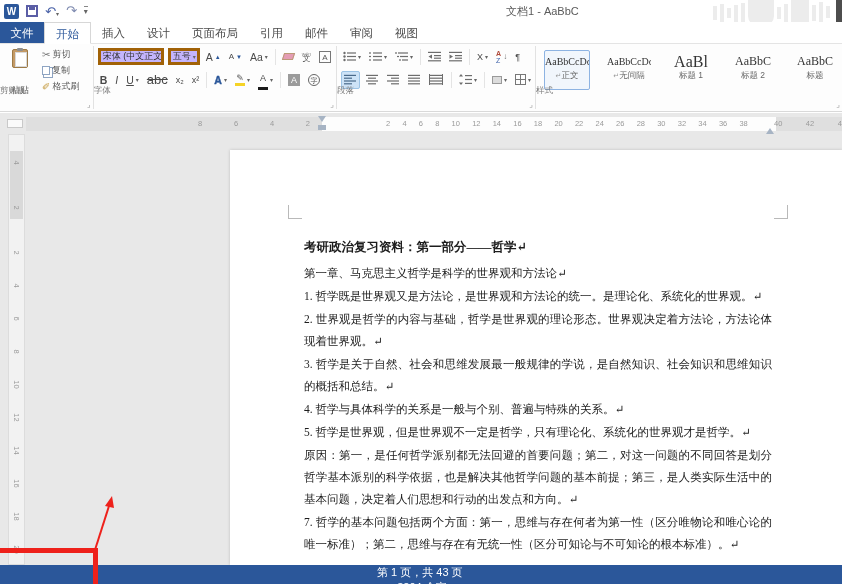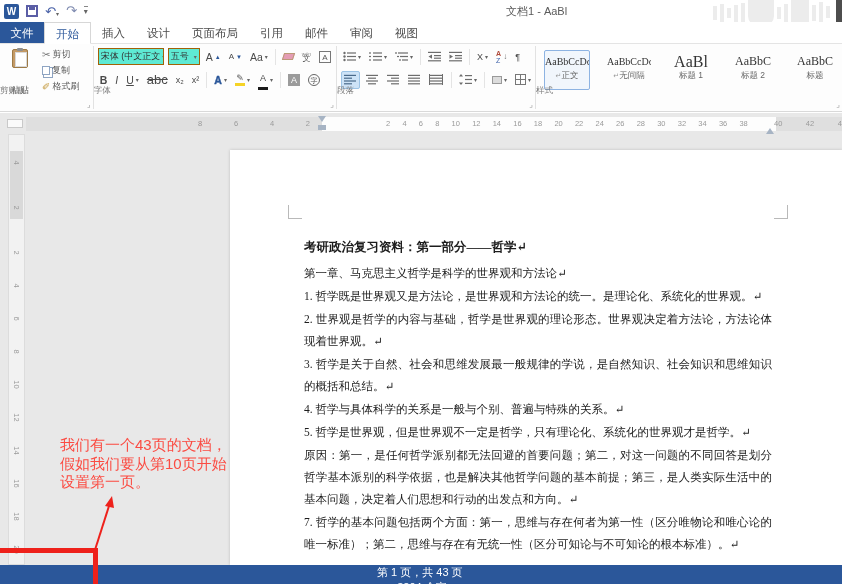--- a/index.html
+++ b/index.html
@@ -44,22 +44,22 @@
           border-bottom:1px solid #d9d9d9;display:flex;}
   .grp{position:relative;height:100%;padding:3px 2px 14px 4px;}
   .grp-sep{width:1px;background:#e2e2e2;margin:2px 0;}
   .grp-label{position:absolute;bottom:14px;left:0;right:0;text-align:left;font-size:8.5px;color:#7a7a7a;}
   .launcher{position:absolute;bottom:2px;right:2px;font-size:8px;color:#9a9a9a;line-height:8px;}
   .rows{display:flex;flex-direction:column;gap:4px;}
   .rrow{display:flex;align-items:center;gap:4px;height:19px;}
   .btn{display:flex;align-items:center;gap:2px;padding:0 2px;height:18px;border-radius:2px;color:#595959;}
   .btn.sel{background:#cde3f7;border:1px solid #9cc3e5;}
   .minisep{width:1px;height:16px;background:#e4e4e4;margin:0 1px;}
-  .combo{display:flex;align-items:center;justify-content:space-between;height:17px;border:1px solid #a16207;
-         background:#5eead4;font-size:9px;color:#333;padding:0 2px;overflow:hidden;white-space:nowrap;}
+  .combo{display:flex;align-items:center;justify-content:space-between;height:17px;border:3px solid #a16207;
+         background:#c4b5fd;font-size:9px;color:#333;padding:0 2px;overflow:hidden;white-space:nowrap;}
   .combo .car{font-size:6px;color:#666;margin-left:2px;}
   .glyph{font-size:10.5px;line-height:16px;color:#4a4a4a;}
   .b{font-weight:bold}.i{font-style:italic}.u{text-decoration:underline}.st{text-decoration:line-through;font-size:13px}
   .sub,.sup{font-size:9px}
   .fx-a{color:#2b579a;font-weight:bold;-webkit-text-stroke:.4px #2b579a;}
   .colbar{display:flex;flex-direction:column;align-items:center;line-height:9px;}
   .colbar .bar{width:10px;height:3px;margin-top:1px;}
   .shade-a{width:12px;height:12px;background:#9b9b9b;color:#fff;font-size:9px;text-align:center;line-height:12px;}
   .circ-ch{width:12px;height:12px;border:1px solid #666;border-radius:50%;font-size:7px;text-align:center;line-height:11px;color:#555;}
   .char-border{width:12px;height:12px;border:1px solid #777;font-size:8px;text-align:center;line-height:11px;color:#555;}
@@ -150,21 +150,21 @@
 <div class="app">
 
   <div class="titlebar">
     <div class="qat">
       <span class="word-logo">W</span>
       <span class="save-ic"></span>
       <span><span class="undo-ic">↶</span><span class="tinydrop">▾</span></span>
       <span class="redo-ic">↷</span>
       <span class="qat-more">▾</span>
     </div>
-    <div class="apptitle">文档1 - AaBl</div>
+    <div class="apptitle">文档1 - AaBbC</div>
     <div class="watermark">
       <i></i>
         <i></i>
         <i></i>
         <i></i>
         <i></i>
         <i class="blob1"></i>
         <i></i>
         <i></i>
         <i class="blob2"></i>
@@ -578,25 +578,19 @@
 
   <div class="statusbar">
     <span class="sb-page">第 1 页，共 43 页</span>
     <span class="sb-words">3204 个字</span>
     <span class="bookic">
         <span class="bx">✗</span>
       </span>
     <span class="sb-lang">中文(中国)</span>
   </div>
 
-  <div class="annot">
-
-  <div>我们有一个43页的文档，</div>
-      <div>假如我们要从第10页开始</div>
-      <div>设置第一页。</div>
-    </div>
   <svg class="arrow-svg" width="36" height="66">
     <line x1="10" y1="61" x2="25" y2="14" stroke="#ee211b" stroke-width="2"></line>
     <polygon points="28,4 30,16 21,14" fill="#ee211b"></polygon>
   </svg>
   <div class="redbox"></div>
 
 </div>
 
 </body></html>

